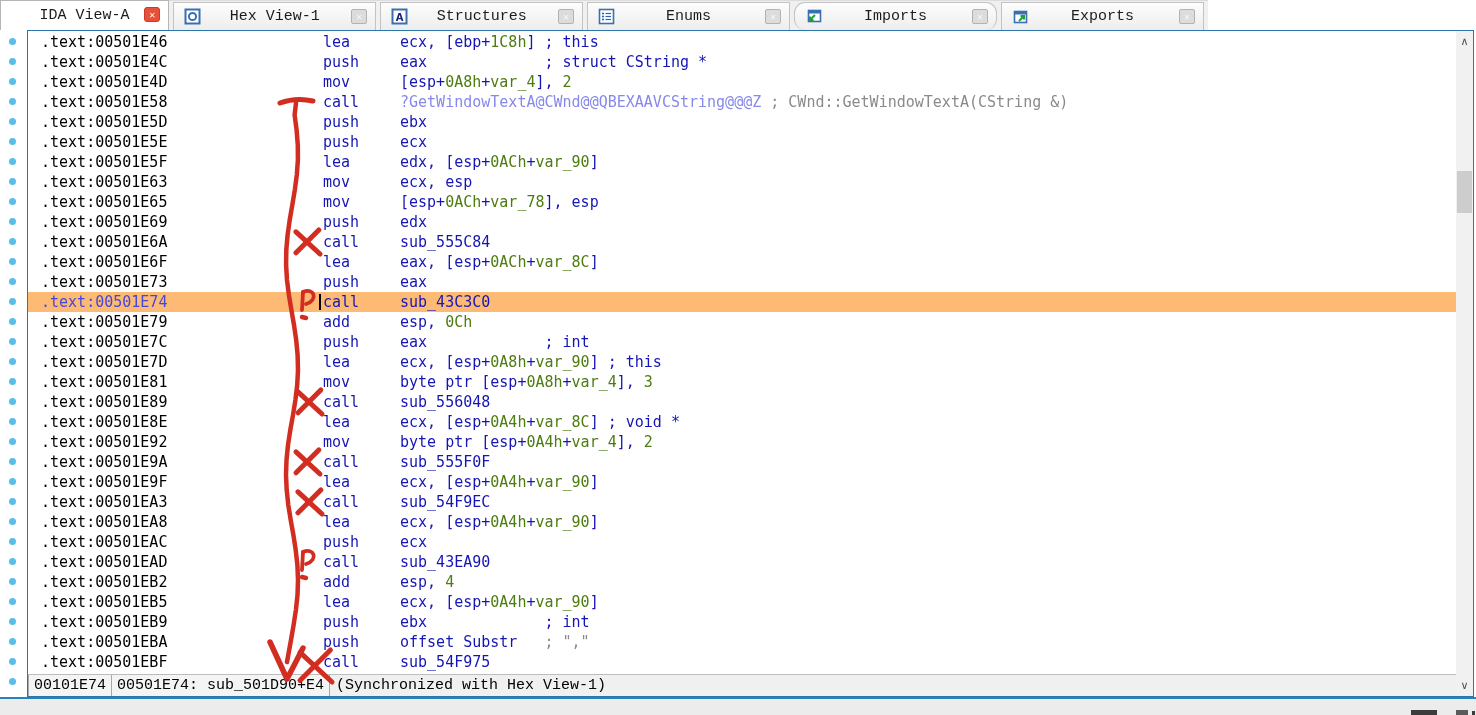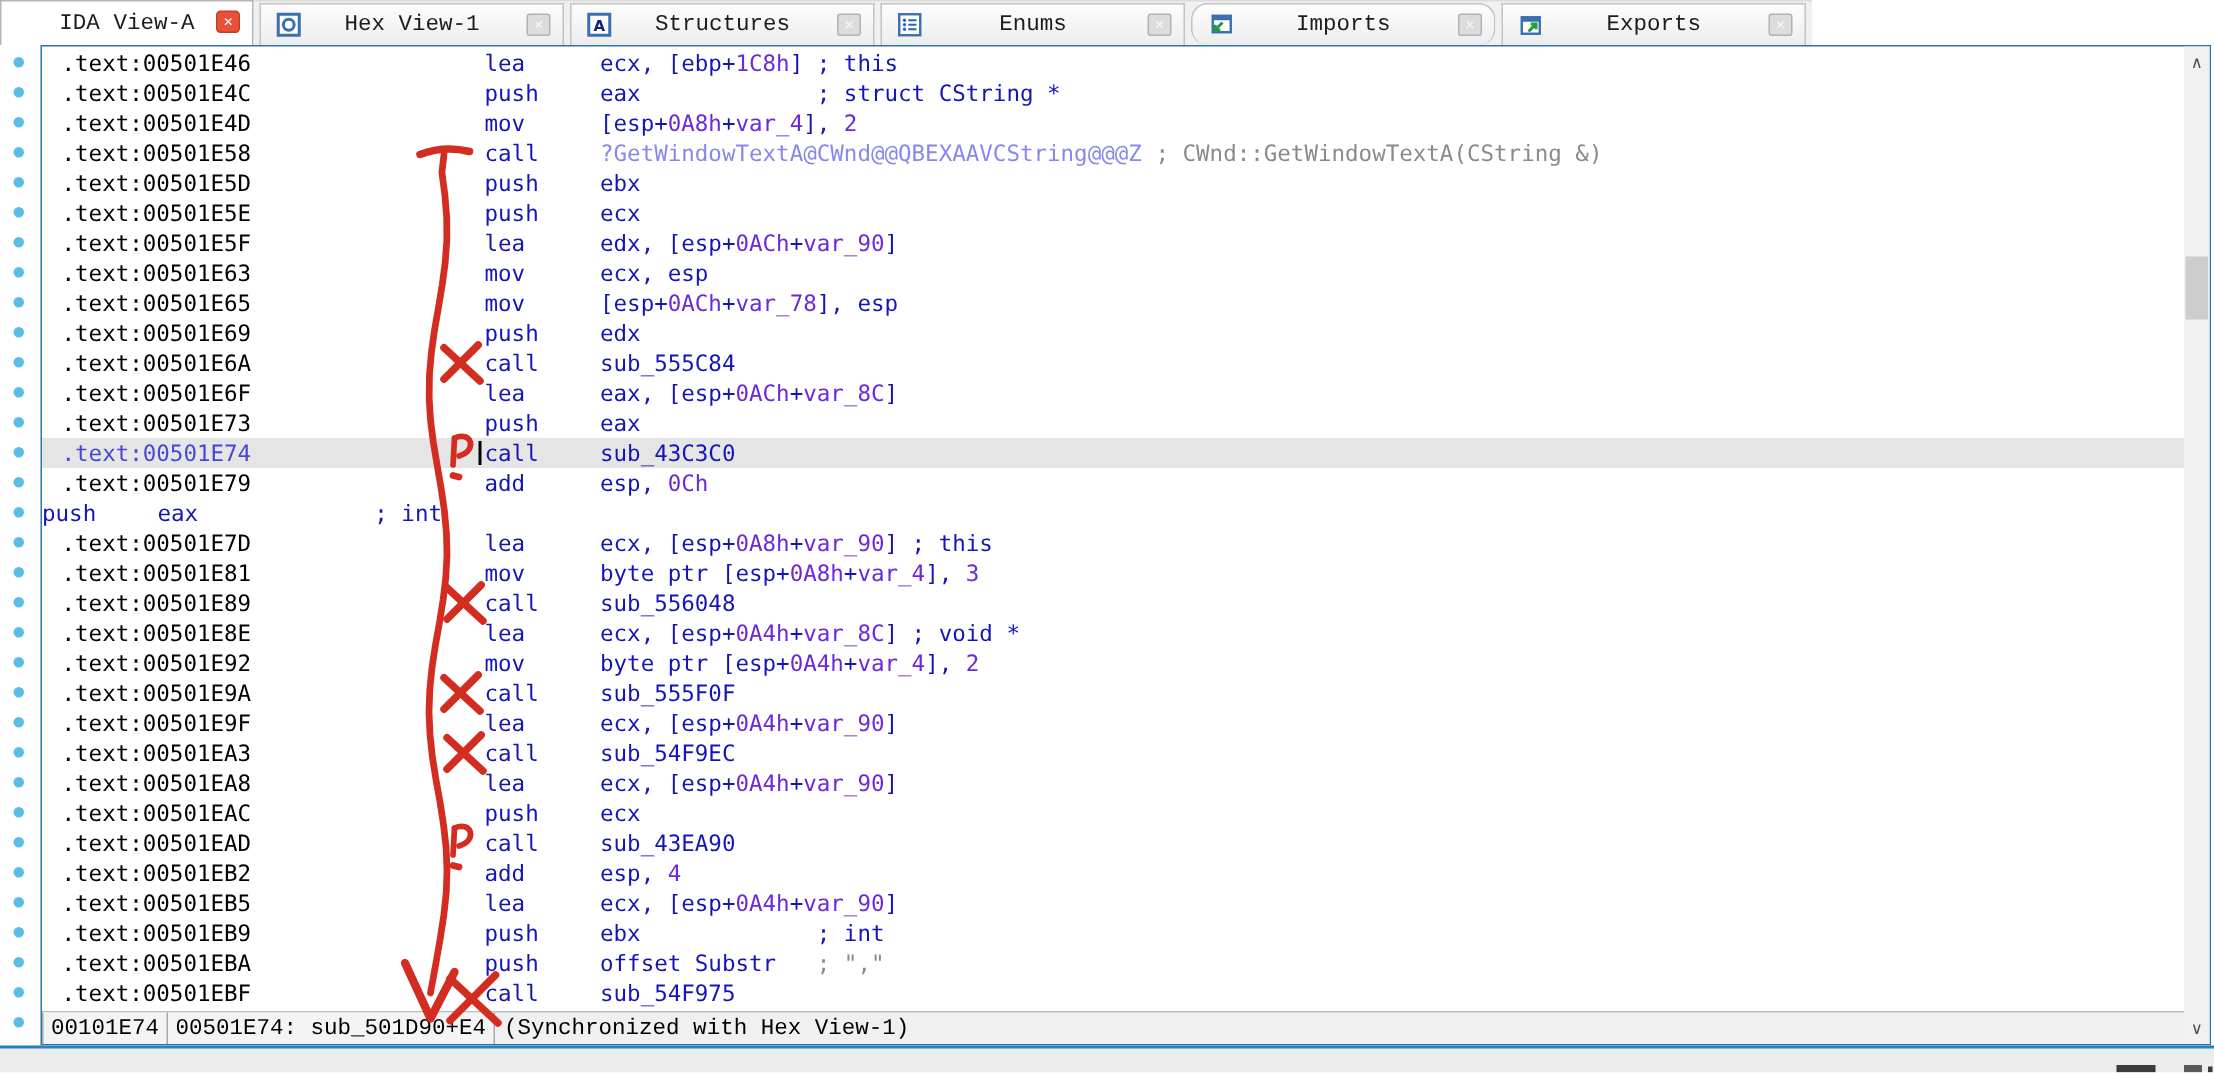--- a/index.html
+++ b/index.html
@@ -23,26 +23,26 @@
   
   .gutter{position:absolute;left:0;top:30px;width:27px;height:667px;background:#fff;}
   .gdot{position:absolute;left:9px;width:7px;height:7px;border-radius:50%;background:#58bee8;}
 
   
   .view{position:absolute;left:27px;top:30px;width:1447px;height:667px;box-sizing:border-box;
         border:1px solid #2b76a8;background:#fff;display:flex;}
   .main{flex:1;display:flex;flex-direction:column;min-width:0;}
   .listing{flex:1;padding-top:1px;overflow:hidden;}
   .row{position:relative;height:20px;line-height:20px;font-size:15px;display:flex;white-space:pre;}
-  .row.hl{background:#e5e5e5;}
+  .row.hl{background:#fdba74;}
   .addr{width:295px;padding-left:13px;box-sizing:border-box;color:#000000;}
   .row.hl .addr{color:#4547d8;}
   .mnem{width:77px;color:#1515b5;}
   .ops .b{color:#1515b5;}
-  .ops .g{color:#6d28d9;}
+  .ops .g{color:#4d7c0f;}
   .ops .gy{color:#8a8a8a;}
   .ops .imp{color:#8788ea;margin-top:28px;}
   .caret{position:absolute;left:291px;top:2px;width:2px;height:16px;background:#000;}
 
   
   .statusbar{height:21px;border-top:1px solid #bdbdbd;background:#f0f0f0;display:flex;align-items:stretch;
              font-family:"Liberation Mono",monospace;font-size:15px;color:#000;}
   .sbcell{display:flex;align-items:center;padding:0 5px;border-right:1px solid #a8a8a8;background:#f4f4f4;}
   .sbcell:first-child{border-left:1px solid #a8a8a8;}
   .sbtext{display:flex;align-items:center;padding:0 6px;}
@@ -181,21 +181,21 @@
           <div class="row"><span class="addr">.text:00501E5E</span><span class="mnem">push</span><span class="ops"><span class="b">ecx</span></span></div>
           <div class="row"><span class="addr">.text:00501E5F</span><span class="mnem">lea</span><span class="ops"><span class="b">edx, [esp+</span><span class="g">0ACh</span><span class="b">+</span><span class="g">var_90</span><span class="b">]</span></span></div>
           <div class="row"><span class="addr">.text:00501E63</span><span class="mnem">mov</span><span class="ops"><span class="b">ecx, esp</span></span></div>
           <div class="row"><span class="addr">.text:00501E65</span><span class="mnem">mov</span><span class="ops"><span class="b">[esp+</span><span class="g">0ACh</span><span class="b">+</span><span class="g">var_78</span><span class="b">], esp</span></span></div>
           <div class="row"><span class="addr">.text:00501E69</span><span class="mnem">push</span><span class="ops"><span class="b">edx</span></span></div>
           <div class="row"><span class="addr">.text:00501E6A</span><span class="mnem">call</span><span class="ops"><span class="b">sub_555C84</span></span></div>
           <div class="row"><span class="addr">.text:00501E6F</span><span class="mnem">lea</span><span class="ops"><span class="b">eax, [esp+</span><span class="g">0ACh</span><span class="b">+</span><span class="g">var_8C</span><span class="b">]</span></span></div>
           <div class="row"><span class="addr">.text:00501E73</span><span class="mnem">push</span><span class="ops"><span class="b">eax</span></span></div>
           <div class="row hl"><span class="addr">.text:00501E74</span><span class="mnem">call</span><span class="ops"><span class="b">sub_43C3C0</span></span><span class="caret"></span></div>
           <div class="row"><span class="addr">.text:00501E79</span><span class="mnem">add</span><span class="ops"><span class="b">esp, </span><span class="g">0Ch</span></span></div>
-          <div class="row"><span class="mnem">push</span><span class="ops"><span class="b">eax             ; int</span></span></div>
+          <div class="row"><span class="addr">.text:00501E7C</span><span class="mnem">push</span><span class="ops"><span class="b">eax             ; int</span></span></div>
           <div class="row"><span class="addr">.text:00501E7D</span><span class="mnem">lea</span><span class="ops"><span class="b">ecx, [esp+</span><span class="g">0A8h</span><span class="b">+</span><span class="g">var_90</span><span class="b">]</span><span class="b"> ; this</span></span></div>
           <div class="row"><span class="addr">.text:00501E81</span><span class="mnem">mov</span><span class="ops"><span class="b">byte ptr [esp+</span><span class="g">0A8h</span><span class="b">+</span><span class="g">var_4</span><span class="b">], </span><span class="g">3</span></span></div>
           <div class="row"><span class="addr">.text:00501E89</span><span class="mnem">call</span><span class="ops"><span class="b">sub_556048</span></span></div>
           <div class="row"><span class="addr">.text:00501E8E</span><span class="mnem">lea</span><span class="ops"><span class="b">ecx, [esp+</span><span class="g">0A4h</span><span class="b">+</span><span class="g">var_8C</span><span class="b">]</span><span class="b"> ; void *</span></span></div>
           <div class="row"><span class="addr">.text:00501E92</span><span class="mnem">mov</span><span class="ops"><span class="b">byte ptr [esp+</span><span class="g">0A4h</span><span class="b">+</span><span class="g">var_4</span><span class="b">], </span><span class="g">2</span></span></div>
           <div class="row"><span class="addr">.text:00501E9A</span><span class="mnem">call</span><span class="ops"><span class="b">sub_555F0F</span></span></div>
           <div class="row"><span class="addr">.text:00501E9F</span><span class="mnem">lea</span><span class="ops"><span class="b">ecx, [esp+</span><span class="g">0A4h</span><span class="b">+</span><span class="g">var_90</span><span class="b">]</span></span></div>
           <div class="row"><span class="addr">.text:00501EA3</span><span class="mnem">call</span><span class="ops"><span class="b">sub_54F9EC</span></span></div>
           <div class="row"><span class="addr">.text:00501EA8</span><span class="mnem">lea</span><span class="ops"><span class="b">ecx, [esp+</span><span class="g">0A4h</span><span class="b">+</span><span class="g">var_90</span><span class="b">]</span></span></div>
           <div class="row"><span class="addr">.text:00501EAC</span><span class="mnem">push</span><span class="ops"><span class="b">ecx</span></span></div>

